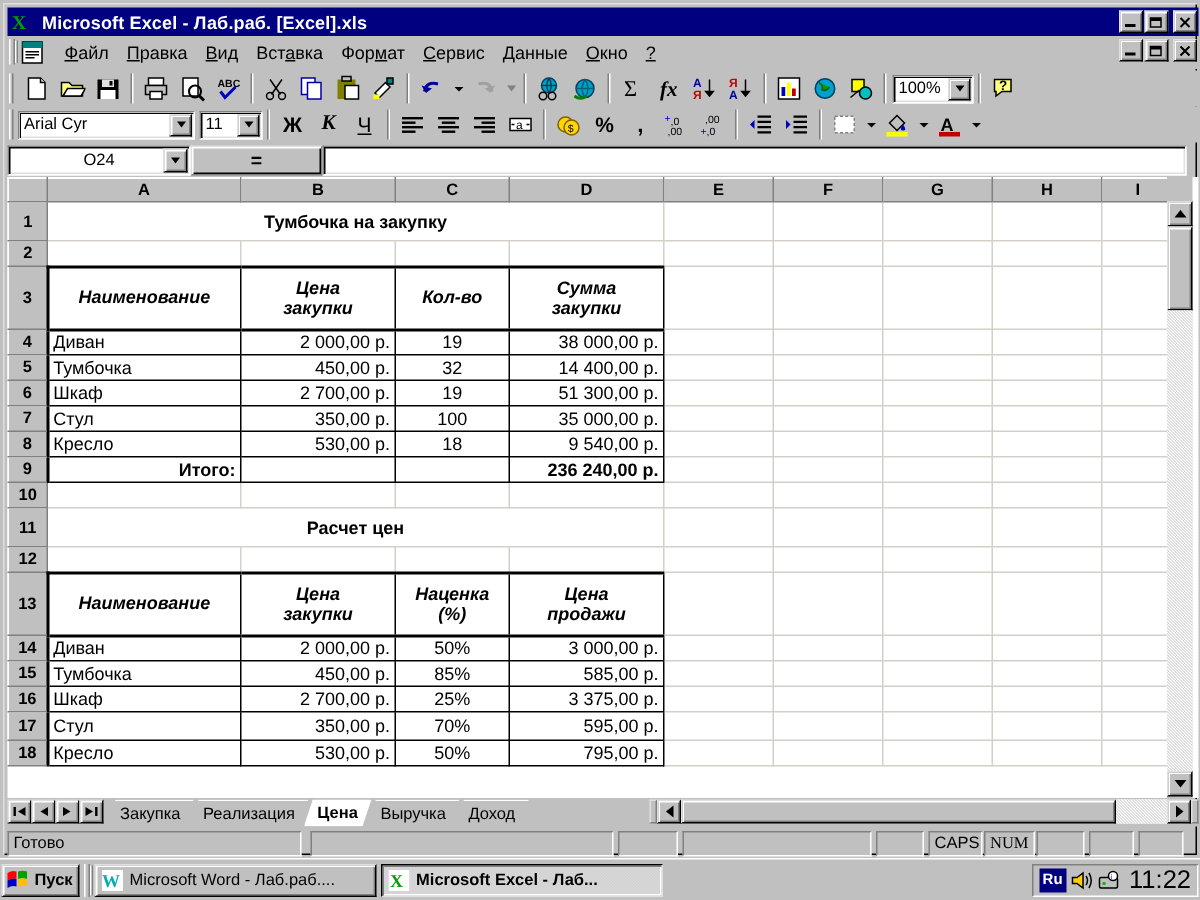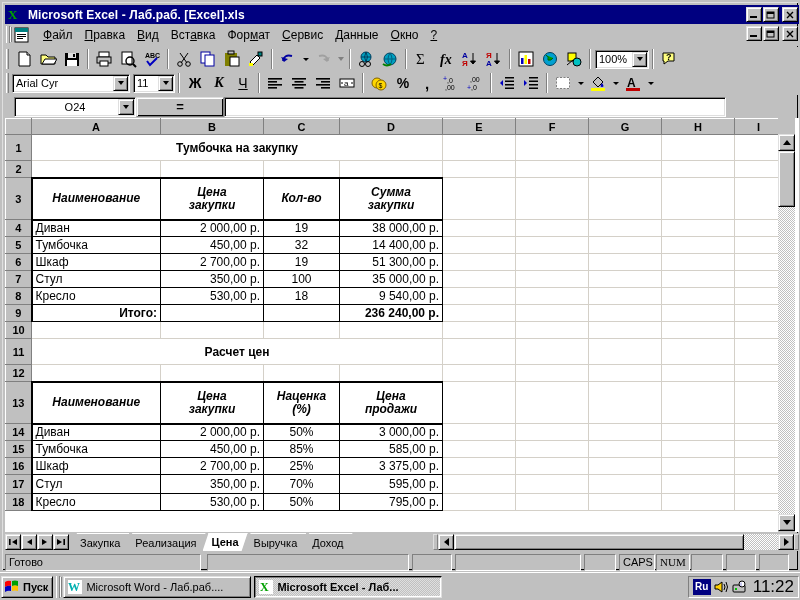--- a/index.html
+++ b/index.html
@@ -86,21 +86,21 @@
     display: flex; align-items: center; justify-content: center;
   }
   .arrowDown { width: 0; height: 0; border-left: 3px solid transparent;
                border-right: 3px solid transparent; border-top: 4px solid #000; }
   .arrowDownSm { width: 0; height: 0; border-left: 3px solid transparent;
                border-right: 3px solid transparent; border-top: 3px solid #000; }
   .arrowDownGray { width: 0; height: 0; border-left: 3px solid transparent;
                border-right: 3px solid transparent; border-top: 4px solid #808080; }
 
   
-  .formulabar { position: absolute; left: 12px; top: 94px; width: 712px; height: 21px; display: flex; align-items: center; }
+  .formulabar { position: absolute; left: 3px; top: 94px; width: 786px; height: 21px; display: flex; align-items: center; }
   .nameBox {
     width: 122px; height: 20px; background: #fff;
     border: 1px solid; border-color: #808080 #fff #fff #808080;
     box-shadow: inset 1px 1px 0 #000, inset -1px -1px 0 #dfdfdf;
     display: flex; align-items: center; justify-content: center;
     font-size: 11px; position: relative;
   }
   .nameBoxArrow {
     position: absolute; right: 1px; top: 1px; width: 16px; height: 16px;
     background: #c0c0c0;
@@ -152,21 +152,21 @@
              background-size: 2px 2px; }
   .sbThumb { background: #c0c0c0;
              border: 1px solid; border-color: #dfdfdf #000 #000 #dfdfdf;
              box-shadow: inset 1px 1px 0 #fff, inset -1px -1px 0 #808080; }
   .triUp { width:0;height:0;border-left:4px solid transparent;border-right:4px solid transparent;border-bottom:5px solid #000; }
   .triDn { width:0;height:0;border-left:4px solid transparent;border-right:4px solid transparent;border-top:5px solid #000; }
   .triLf { width:0;height:0;border-top:4px solid transparent;border-bottom:4px solid transparent;border-right:5px solid #000; }
   .triRt { width:0;height:0;border-top:4px solid transparent;border-bottom:4px solid transparent;border-left:5px solid #000; }
 
   
-  .tabbar { position: absolute; left: 3px; top: 531px; width: 794px; height: 18px; background: #c0c0c0; display: flex; align-items: center; }
+  .tabbar { position: absolute; left: 3px; top: 531px; width: 794px; height: 18px; background: #c0c0c0; display: flex; align-items: flex-start; }
   .tabNav { display: flex; }
   .navBtn { width: 16px; height: 16px; background: #c0c0c0;
             border: 1px solid; border-color: #dfdfdf #000 #000 #dfdfdf;
             box-shadow: inset 1px 1px 0 #fff, inset -1px -1px 0 #808080;
             display: flex; align-items: center; justify-content: center; }
   .tabs { display: flex; align-items: flex-start; margin-left: 2px; }
   .tab {
     height: 17px; padding: 1px 9px 0 9px; font-size: 11px;
     background: #c0c0c0; color: #000; position: relative;
     border-top: 1px solid #fff;

